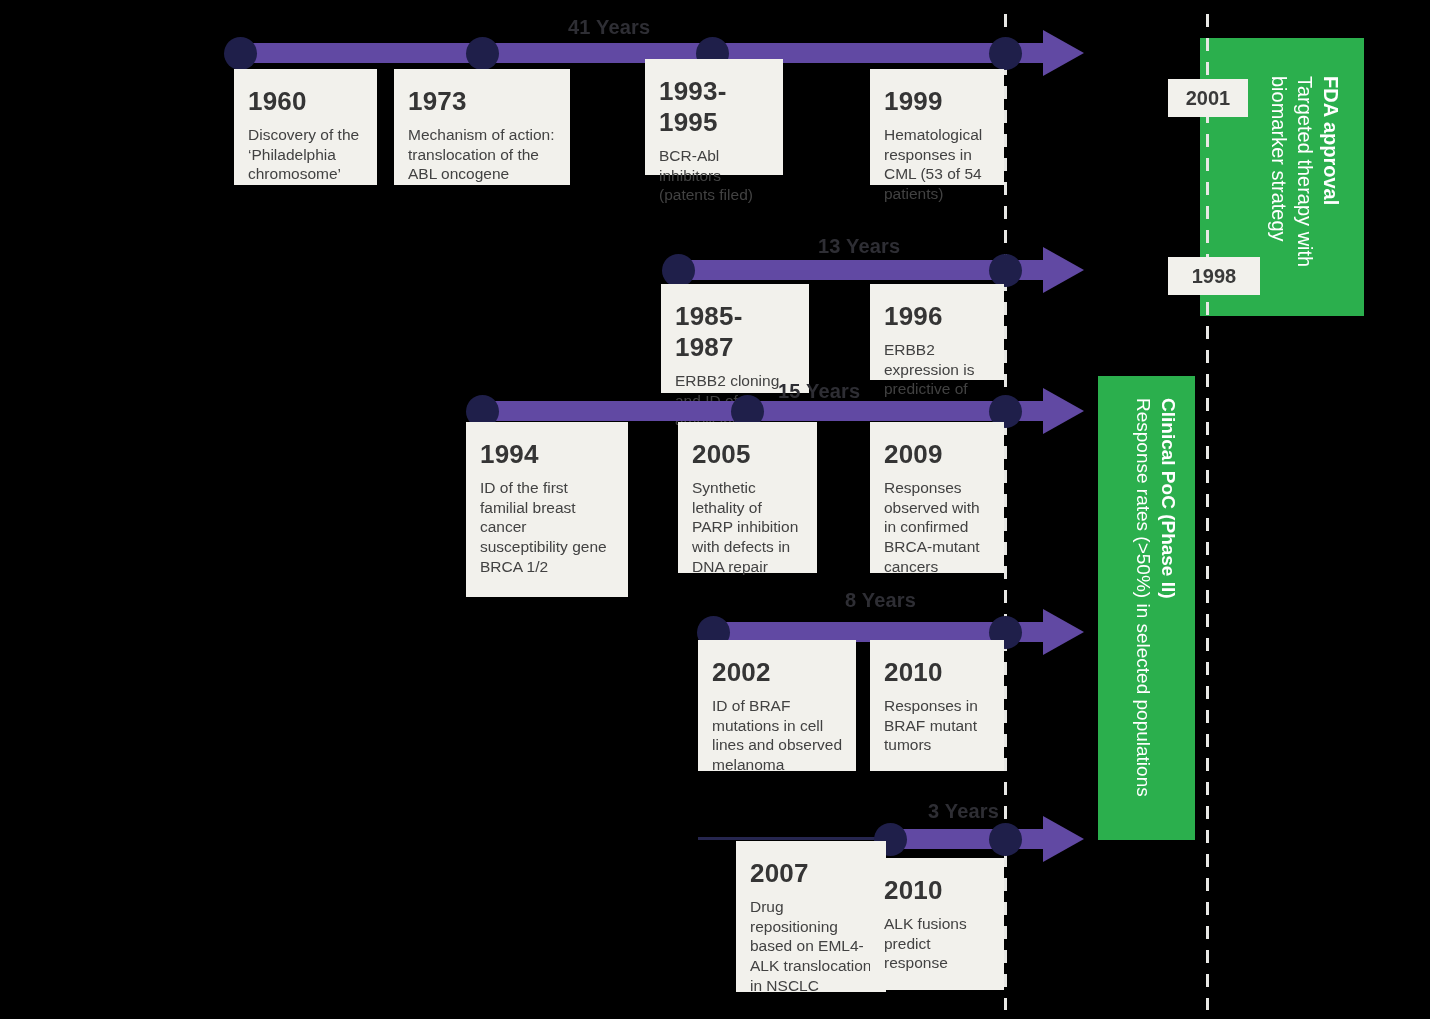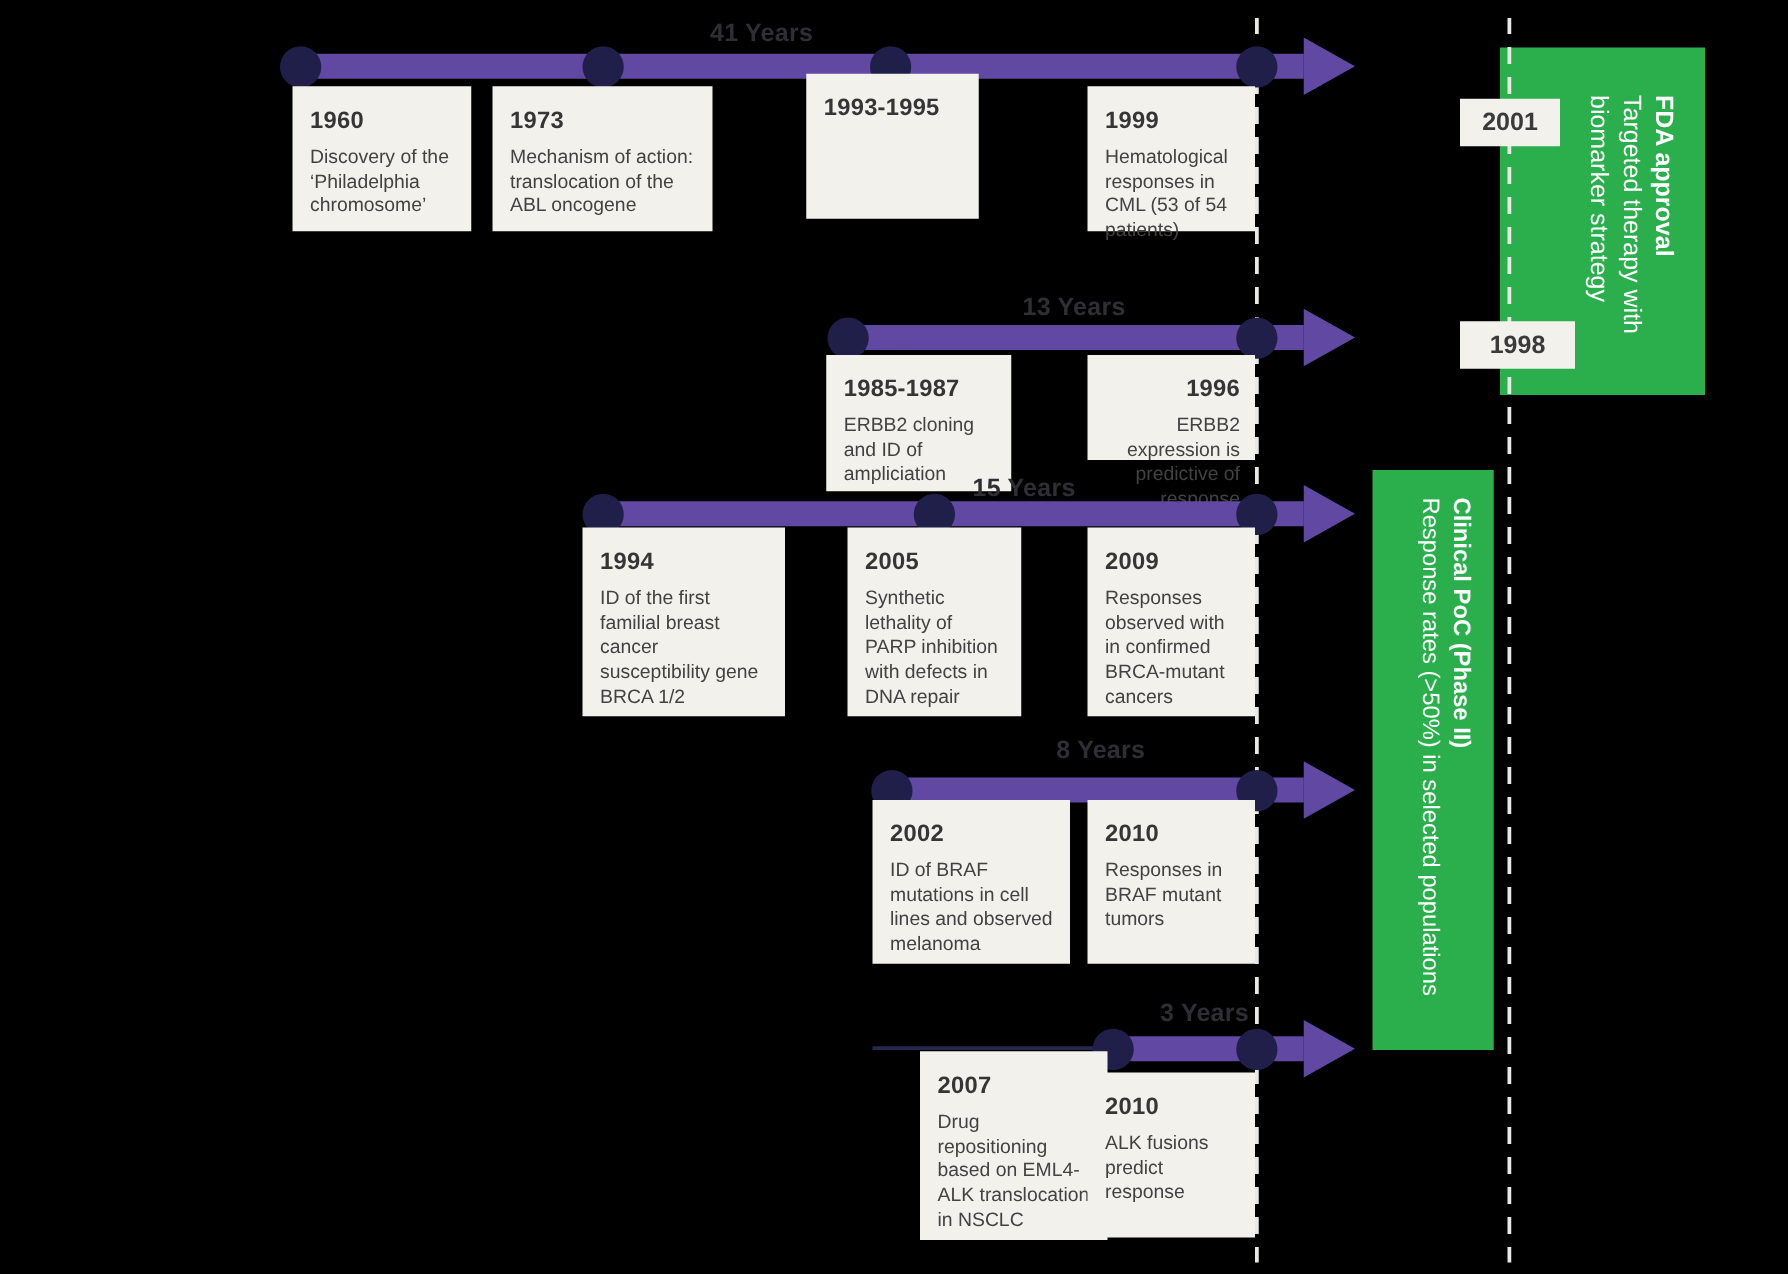--- a/index.html
+++ b/index.html
@@ -16,21 +16,21 @@
   }
   .dot{position:absolute;width:33px;height:33px;border-radius:50%;background:#1F1F4A;}
   .duration{
     position:absolute;font-size:20px;font-weight:700;color:#2E2E34;letter-spacing:.2px;
     white-space:nowrap;
   }
   .card{
     position:absolute;background:#F2F1EC;box-sizing:border-box;
     padding:17px 12px 10px 14px;
   }
-  .card .year{font-size:19px;font-weight:700;color:#353535;margin:0 0 8px 0;letter-spacing:.2px;}
+  .card .year{font-size:26px;font-weight:700;color:#353535;margin:0 0 8px 0;letter-spacing:.2px;}
   .card .desc{font-size:15.5px;color:#424242;line-height:1.27;margin:0;}
   .thinline{position:absolute;height:3px;background:#26264F;}
   .dashline{
     position:absolute;width:3px;top:14px;height:996px;z-index:2;
     background:repeating-linear-gradient(180deg,#E8E8E5 0 13px,transparent 13px 24px);
   }
   .banner{
     position:absolute;background:#2BAF4D;z-index:1;
     display:flex;justify-content:flex-end;align-items:flex-start;box-sizing:border-box;
   }
@@ -78,51 +78,52 @@
     <div class="card" data-interactable="false" style="left:234px;top:69px;width:143px;height:116px;">
       <p class="year" data-interactable="false">1960</p>
       <p class="desc" data-interactable="false">Discovery of the ‘Philadelphia chromosome’</p>
     </div>
     <div class="card" data-interactable="false" style="left:394px;top:69px;width:176px;height:116px;">
       <p class="year" data-interactable="false">1973</p>
       <p class="desc" data-interactable="false">Mechanism of action: translocation of the ABL oncogene</p>
     </div>
     <div class="card" data-interactable="false" style="left:645px;top:59px;width:138px;height:116px;">
       <p class="year" data-interactable="false">1993-1995</p>
+      <p class="desc" data-interactable="false">BCR-Abl inhibitors (patents filed)</p>
     </div>
     <div class="card" data-interactable="false" style="left:870px;top:69px;width:134px;height:116px;">
       <p class="year" data-interactable="false">1999</p>
       <p class="desc" data-interactable="false">Hematological responses in CML (53 of 54 patients)</p>
     </div>
   </div>
 
   <div class="row" data-interactable="false" style="z-index:3;margin-top:37px;">
     <div class="duration" data-interactable="false" style="left:818px;top:198px;">13 Years</div>
     <div class="bar" data-interactable="false" style="left:678px;top:223px;width:365px;"></div>
     <div class="arrowhead" data-interactable="false" style="left:1043px;top:210px;"></div>
     <div class="dot" data-interactable="false" style="left:662px;top:217px;"></div>
     <div class="dot" data-interactable="false" style="left:989px;top:217px;"></div>
     <div class="card" data-interactable="false" style="left:661px;top:247px;width:148px;height:109px;">
       <p class="year" data-interactable="false">1985-1987</p>
       <p class="desc" data-interactable="false">ERBB2 cloning and ID of ampliciation</p>
     </div>
-    <div class="card" data-interactable="false" style="left:870px;top:247px;width:134px;height:84px;text-align:right;">
+    <div class="card" data-interactable="false" style="left:870px;top:247px;width:134px;height:96px;">
       <p class="year" data-interactable="false">1996</p>
       <p class="desc" data-interactable="false">ERBB2 expression is predictive of response</p>
     </div>
   </div>
 
   <div class="row" data-interactable="false" style="z-index:3;">
     <div class="duration" data-interactable="false" style="left:778px;top:380px;">15 Years</div>
     <div class="bar" data-interactable="false" style="left:482px;top:401px;width:561px;"></div>
     <div class="arrowhead" data-interactable="false" style="left:1043px;top:388px;"></div>
     <div class="dot" data-interactable="false" style="left:466px;top:395px;"></div>
     <div class="dot" data-interactable="false" style="left:731px;top:395px;"></div>
     <div class="dot" data-interactable="false" style="left:989px;top:395px;"></div>
-    <div class="card" data-interactable="false" style="left:466px;top:422px;width:162px;height:151px;">
+    <div class="card" data-interactable="false" style="left:466px;top:422px;width:162px;height:175px;">
       <p class="year" data-interactable="false">1994</p>
       <p class="desc" data-interactable="false">ID of the first familial breast cancer susceptibility gene BRCA 1/2</p>
     </div>
     <div class="card" data-interactable="false" style="left:678px;top:422px;width:139px;height:151px;">
       <p class="year" data-interactable="false">2005</p>
       <p class="desc" data-interactable="false">Synthetic lethality of PARP inhibition with defects in DNA repair</p>
     </div>
     <div class="card" data-interactable="false" style="left:870px;top:422px;width:134px;height:151px;">
       <p class="year" data-interactable="false">2009</p>
       <p class="desc" data-interactable="false">Responses observed with in confirmed BRCA-mutant cancers</p>

